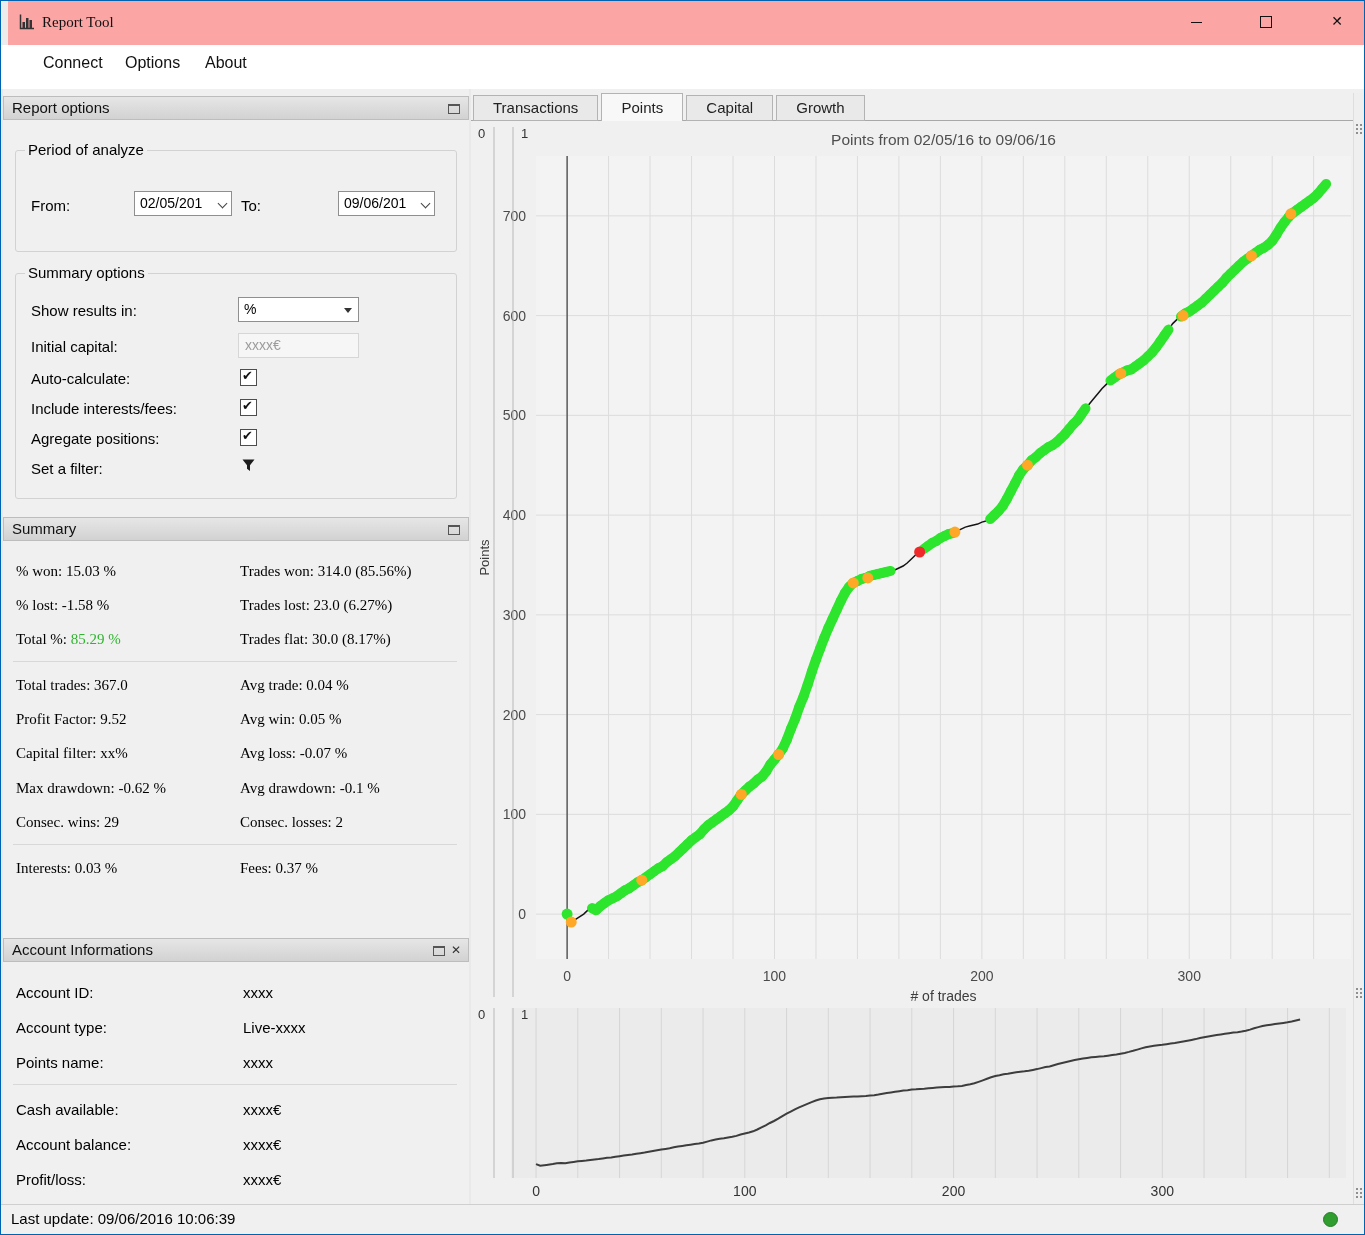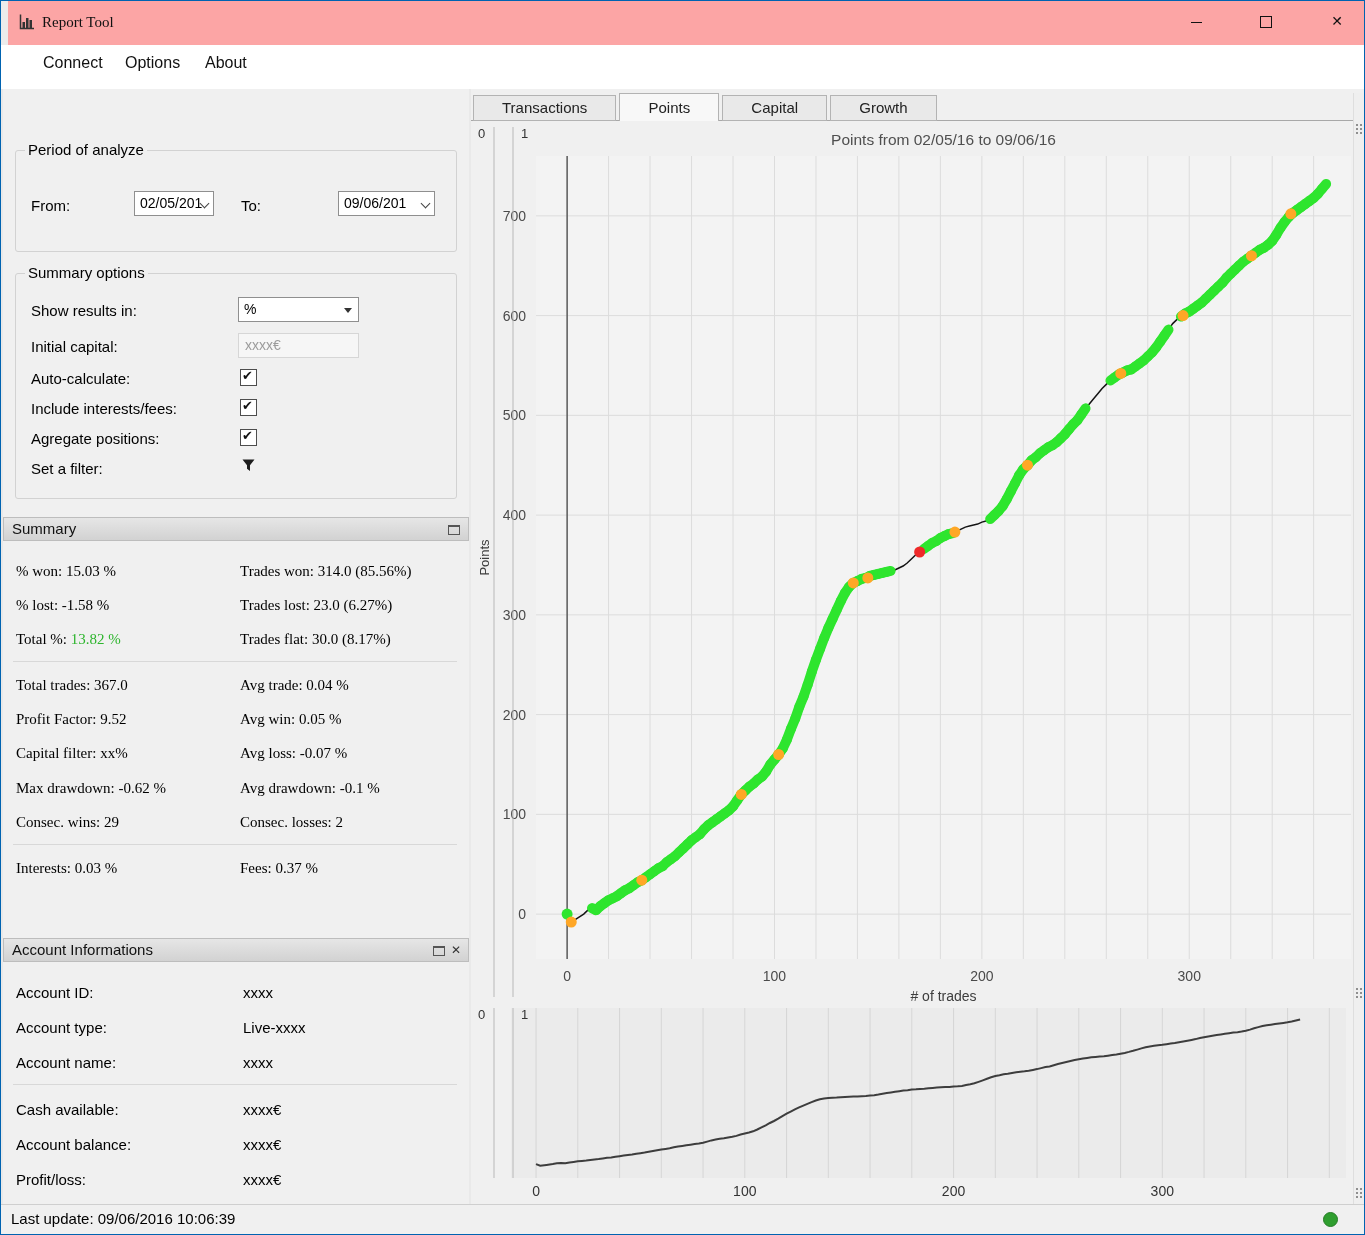--- a/index.html
+++ b/index.html
@@ -37,21 +37,21 @@
   .cb.checked::after{content:"✔";position:absolute;left:1px;top:-2px;font-size:13px;color:#111;}
   .sum-row{position:absolute;left:13px;width:448px;height:20px;font-size:15px;white-space:nowrap;font-family:Liberation Serif, serif;}
   .sum-row .rcol{position:absolute;left:224px;}
   .acct-row{position:absolute;left:13px;width:448px;height:20px;font-size:15px;white-space:nowrap;}
   .acct-row .val{position:absolute;left:227px;}
   .sep{position:absolute;left:10px;width:444px;border-top:1px solid #d8d8d8;}
   .green-val{color:#2db52d;}
   
   .chart-zone{position:absolute;left:470px;top:88px;width:893px;height:1115px;background:#f0f0f0;}
   .tabbar{position:absolute;left:2px;top:4px;height:28px;z-index:2;white-space:nowrap;}
-  .tab{display:inline-block;height:24px;line-height:24px;padding:0 28px;background:#e9e9e9;border:1px solid #b3b3b3;
+  .tab{display:inline-block;height:24px;line-height:24px;padding:0 19px;background:#e9e9e9;border:1px solid #b3b3b3;
        margin-right:-1px;vertical-align:bottom;font-size:15px;color:#222;cursor:default;}
   .tab.active{height:27px;line-height:27px;background:#f8f8f8;border-bottom:none;position:relative;z-index:3;}
   .pane-line{position:absolute;left:0;top:31px;width:882px;border-top:1px solid #a8a8a8;}
   #main-chart{position:absolute;left:0;top:32px;}
   #nav-chart{position:absolute;left:0;top:915px;}
   .right-strip{position:absolute;left:882px;top:4px;width:11px;height:1111px;background:#efefef;border-left:1px solid #dedede;}
   .grip{position:absolute;width:10px;height:13px;background-image:radial-gradient(#8f8f8f 1px,transparent 1.3px);background-size:4px 4px;}
   
   .statusbar{position:absolute;left:0;top:1203px;width:1363px;height:30px;background:#f0f0f0;border-top:1px solid #cfcfcf;
              line-height:28px;padding-left:10px;box-sizing:border-box;font-size:15px;}
@@ -107,25 +107,29 @@
           <path d="M2.5 10 H11" stroke="#111" stroke-width="2"></path>
           <path d="M8 6 L12.2 10 L8 14 Z" fill="#111"></path>
         </svg>
     </span>
   </div>
 
   <div class="content-bg"></div>
 
   <div class="left-panel">
 
+    <div class="panel-header" style="top:7px">
+      <span>Report options</span>
+      <span class="dock-ico" style="right:8px"></span>
+    </div>
 
     <div class="group" style="left:12px;top:61px;width:440px;height:100px"></div>
     <span class="group-label" style="left:22px;top:52px">Period of analyze</span>
     <span class="fld-label" style="left:28px;top:108px">From:</span>
-    <div class="combo" style="left:131px;top:102px;width:80px">
+    <div class="combo" style="left:131px;top:102px;width:98px">
       <span>02/05/201</span>
       <span class="chev"></span>
     </div>
     <span class="fld-label" style="left:238px;top:108px">To:</span>
     <div class="combo" style="left:335px;top:102px;width:97px">
       <span>09/06/201</span>
       <span class="chev"></span>
     </div>
 
     <div class="group" style="left:12px;top:184px;width:440px;height:224px"></div>
@@ -157,41 +161,41 @@
     </span>
 
     <div class="panel-header" style="top:428px">
       <span>Summary</span>
       <span class="dock-ico" style="right:8px"></span>
     </div>
 
     <div class="sum-row" style="top:474px"><span>% won: 15.03 %</span><span class="rcol">Trades won: 314.0 (85.56%)</span></div>
     <div class="sum-row" style="top:508px"><span>% lost: -1.58 %</span><span class="rcol">Trades lost: 23.0 (6.27%)</span></div>
     <div class="sum-row" style="top:542px">
-      <span>Total %: </span><span class="green-val">13.82 %</span>
+      <span>Total %: </span><span class="green-val">85.29 %</span>
       <span class="rcol">Trades flat: 30.0 (8.17%)</span>
     </div>
     <div class="sep" style="top:572px"></div>
     <div class="sum-row" style="top:588px"><span>Total trades: 367.0</span><span class="rcol">Avg trade: 0.04 %</span></div>
     <div class="sum-row" style="top:622px"><span>Profit Factor: 9.52</span><span class="rcol">Avg win: 0.05 %</span></div>
     <div class="sum-row" style="top:656px"><span>Capital filter: xx%</span><span class="rcol">Avg loss: -0.07 %</span></div>
     <div class="sum-row" style="top:691px"><span>Max drawdown: -0.62 %</span><span class="rcol">Avg drawdown: -0.1 %</span></div>
     <div class="sum-row" style="top:725px"><span>Consec. wins: 29</span><span class="rcol">Consec. losses: 2</span></div>
     <div class="sep" style="top:755px"></div>
     <div class="sum-row" style="top:771px"><span>Interests: 0.03 %</span><span class="rcol">Fees: 0.37 %</span></div>
 
     <div class="panel-header" style="top:849px">
       <span>Account Informations</span>
       <span class="dock-ico" style="right:23px"></span>
       <span class="close-ico" style="right:7px">✕</span>
     </div>
 
     <div class="acct-row" style="top:895px"><span>Account ID:</span><span class="val">xxxx</span></div>
     <div class="acct-row" style="top:930px"><span>Account type:</span><span class="val">Live-xxxx</span></div>
-    <div class="acct-row" style="top:965px"><span>Account name:</span><span class="val">xxxx</span></div>
+    <div class="acct-row" style="top:965px"><span>Points name:</span><span class="val">xxxx</span></div>
     <div class="sep" style="top:995px"></div>
     <div class="acct-row" style="top:1012px"><span>Cash available:</span><span class="val">xxxx€</span></div>
     <div class="acct-row" style="top:1047px"><span>Account balance:</span><span class="val">xxxx€</span></div>
     <div class="acct-row" style="top:1082px"><span>Profit/loss:</span><span class="val">xxxx€</span></div>
   </div>
 
   <div class="chart-zone">
     <div class="tabbar">
       <div class="tab">Transactions</div>
       <div class="tab active">Points</div>

